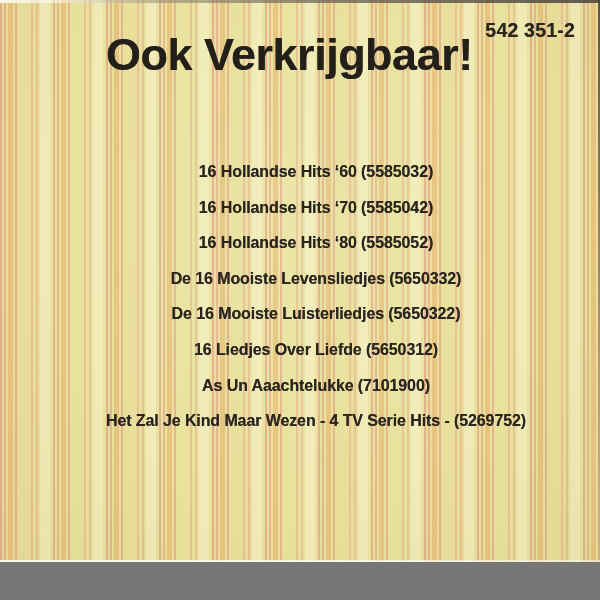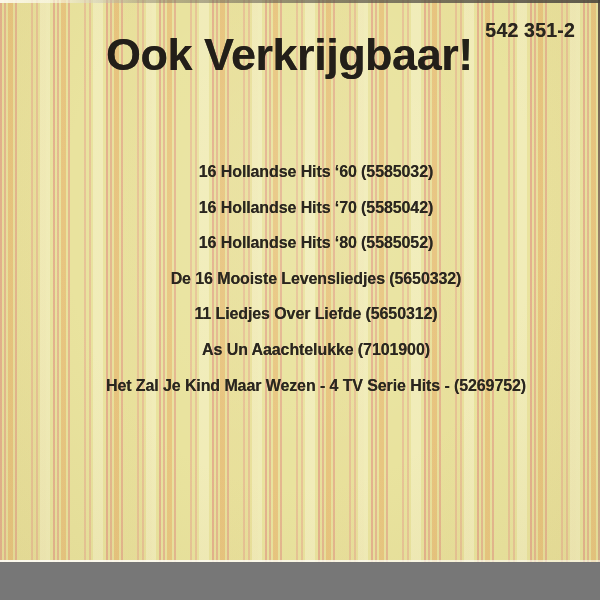--- a/index.html
+++ b/index.html
@@ -125,21 +125,22 @@
 
   <div class="catalog">542 351-2</div>
 
   <h1 class="title">Ook Verkrijgbaar!</h1>
 
   <div class="albums">
     <div class="album-line">16 Hollandse Hits ‘60 (5585032)</div>
     <div class="album-line">16 Hollandse Hits ‘70 (5585042)</div>
     <div class="album-line">16 Hollandse Hits ‘80 (5585052)</div>
     <div class="album-line">De 16 Mooiste Levensliedjes (5650332)</div>
-    <div class="album-line">11 Liedjes Over Liefde (5650312)</div>
+    <div class="album-line">De 16 Mooiste Luisterliedjes (5650322)</div>
+    <div class="album-line">16 Liedjes Over Liefde (5650312)</div>
     <div class="album-line">As Un Aaachtelukke (7101900)</div>
     <div class="album-line">Het Zal Je Kind Maar Wezen - 4 TV Serie Hits - (5269752)</div>
   </div>
 
   <div class="edge edge-top"></div>
   <div class="edge edge-right"></div>
   <div class="edge edge-bottom"></div>
 
 </div>
 

